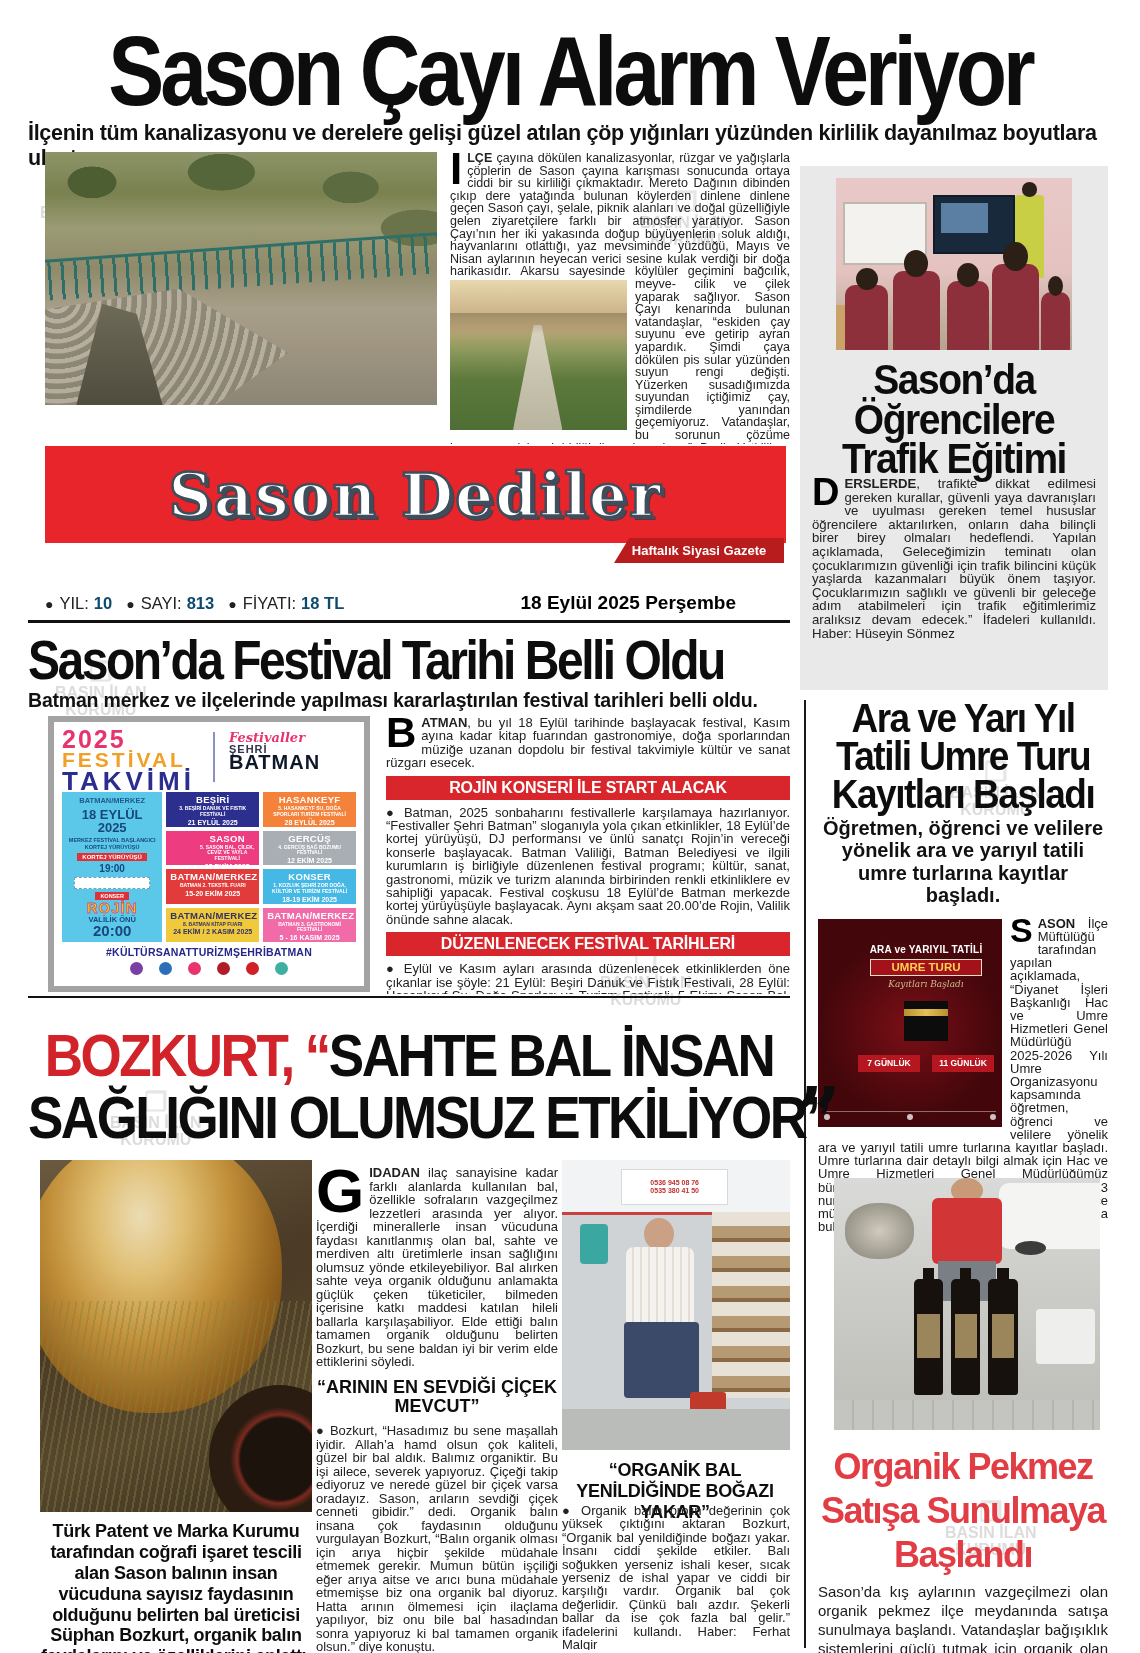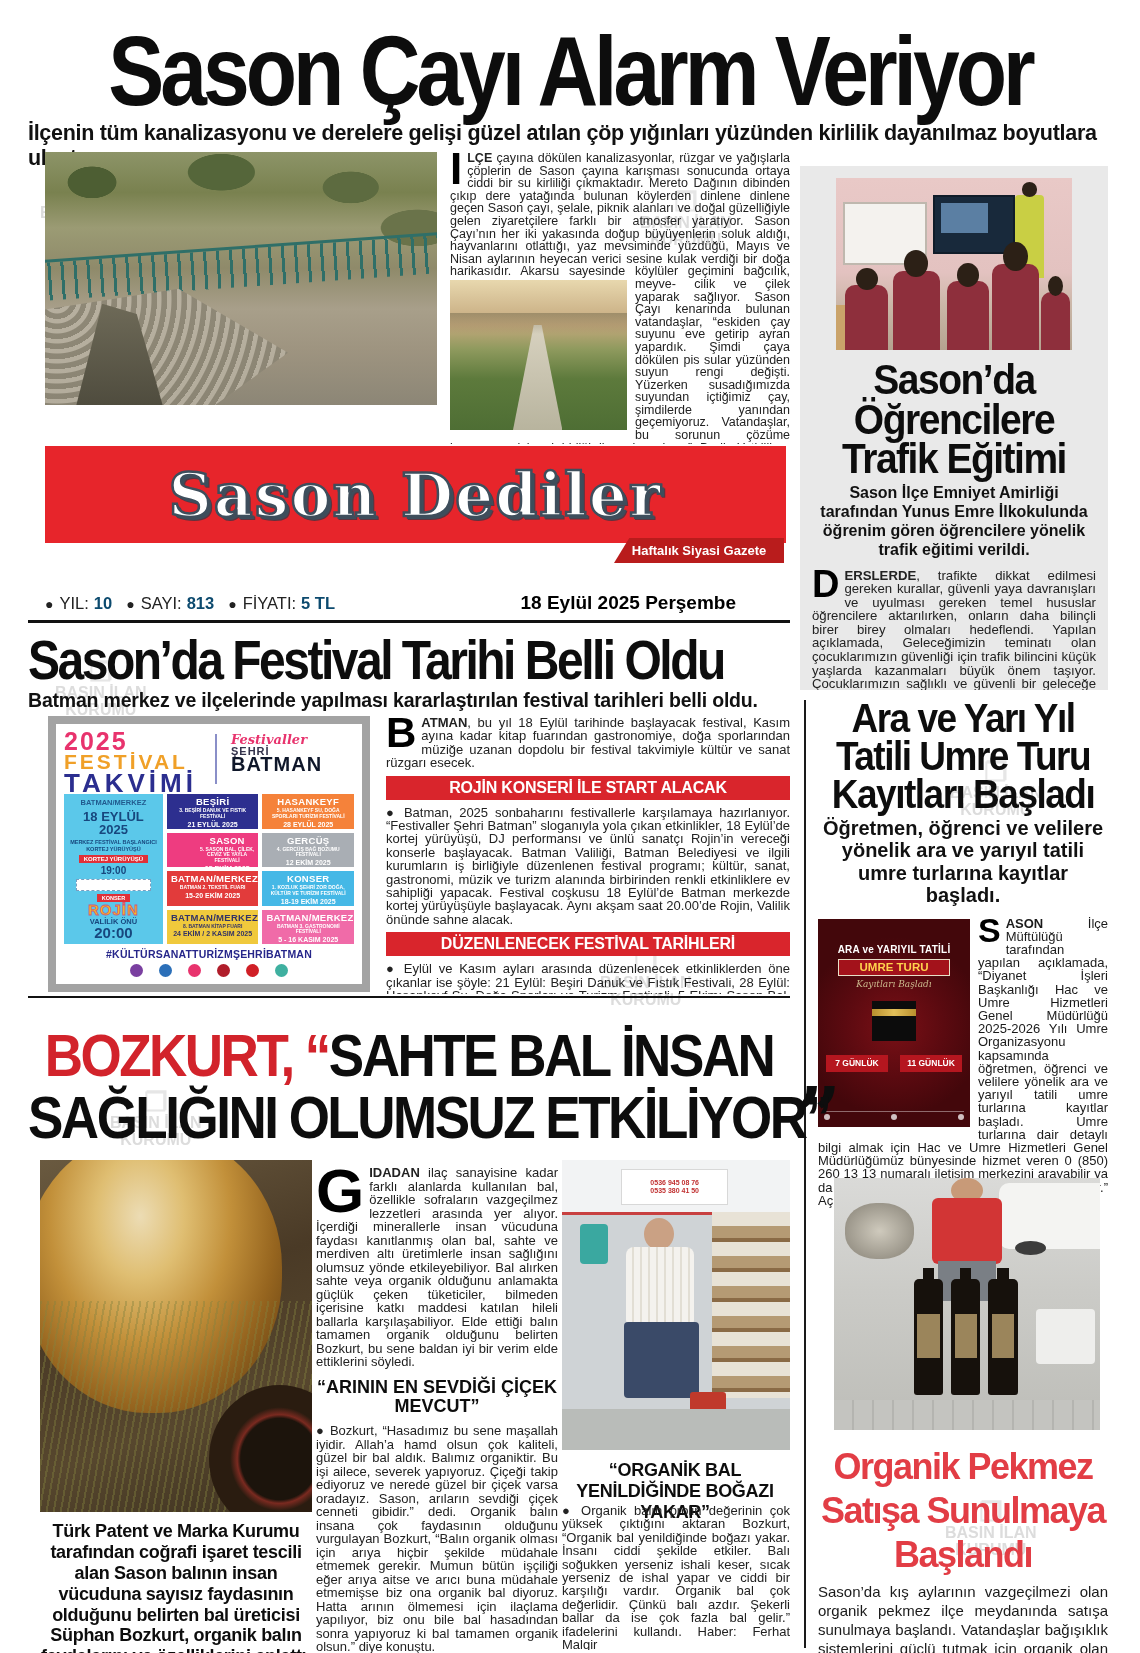--- a/index.html
+++ b/index.html
@@ -89,21 +89,21 @@
   
   .h2-main{position:absolute;left:28px;top:628px;width:762px;font-size:48px;font-weight:bold;
      letter-spacing:-2.5px;white-space:nowrap;color:#0d0d0d;transform:scaleY(1.16);transform-origin:top left;}
   .h2-sub{position:absolute;left:28px;top:689px;width:762px;font-size:19.5px;font-weight:bold;
      letter-spacing:-.2px;color:#111;}
   #fest-article{position:absolute;left:386px;top:716px;width:404px;height:278px;overflow:hidden;}
   #fest-article .body-txt{font-size:13px;line-height:13.4px;}
   .redbar{margin:6px 0;height:24px;line-height:24px;background:#d9252c;color:#fff;font-weight:bold;
      font-size:16px;text-align:center;letter-spacing:-.2px;}
   
-  #poster{position:absolute;left:48px;top:716px;width:322px;height:276px;border:8px solid #a3a3a3;
+  #poster{position:absolute;left:48px;top:716px;width:322px;height:276px;border:6px solid #a3a3a3;
      background:#fff;box-sizing:border-box;padding:6px 8px 4px;overflow:hidden;}
   .fp-head{display:flex;align-items:flex-start;height:62px;}
   .fp-year{font-size:25px;font-weight:bold;color:#e8336d;line-height:22px;letter-spacing:2px;}
   .fp-t1{font-size:21px;font-weight:bold;color:#f0a028;line-height:20px;letter-spacing:3px;}
   .fp-t2{font-size:26px;font-weight:bold;color:#2b2e8f;line-height:23px;letter-spacing:4px;}
   .fp-div{width:2px;height:50px;background:#8a8fc8;margin:4px 14px 0 18px;}
   .fp-brand{padding-top:4px;}
   .fb-script{font-family:"DejaVu Serif",serif;font-style:italic;font-weight:bold;font-size:13px;color:#e8336d;line-height:12px;}
   .fb-l1{font-size:11px;font-weight:bold;color:#33334c;line-height:11px;letter-spacing:1px;}
   .fb-l2{font-size:20px;font-weight:bold;color:#0f172a;line-height:14px;letter-spacing:1px;}
@@ -127,21 +127,21 @@
   .fp-logos{margin-top:4px;display:flex;justify-content:center;gap:16px;}
   .fp-logos i{width:13px;height:13px;border-radius:50%;display:block;}
   
   .vrule{position:absolute;left:804px;top:700px;width:2px;height:948px;background:#1a1a1a;}
   #umre-col{position:absolute;left:818px;top:700px;width:290px;}
   .umre-h{font-size:37px;line-height:35px;font-weight:bold;letter-spacing:-1.5px;text-align:center;
      color:#0d0d0d;transform:scaleY(1.08);transform-origin:top center;}
   .umre-sub{margin-top:12px;font-size:20px;font-weight:bold;line-height:1.12;text-align:center;color:#111;}
   .umre-body{margin-top:10px;font-size:13px;line-height:13.2px;text-align:justify;}
   .umre-poster{float:left;width:152px;height:208px;margin:2px 8px 3px 0;position:relative;overflow:hidden;
-     background:radial-gradient(90px 90px at 50% 52%,#7a1016 0%,#5b0a10 55%,#43070b 100%);}
+     background:radial-gradient(90px 90px at 50% 52%,#7a1016 0%,#5b0a10 55%,#43070b 100%);padding-left:32px;}
   .up-t1{margin-top:24px;text-align:center;font-size:10px;font-weight:bold;color:#fff;letter-spacing:.2px;}
   .up-t2{margin:3px auto 0;width:72%;text-align:center;font-size:11.5px;font-weight:bold;color:#ffd34d;
      background:#a3121b;border:1px solid #e8e0c8;padding:1px 0;}
   .up-t3{margin-top:2px;text-align:center;font-family:"DejaVu Serif",serif;font-style:italic;
      font-size:9px;color:#cbb98d;}
   .kaaba{position:relative;width:44px;height:40px;margin:10px auto 0;background:#0c0c0c;}
   .kaaba::before{content:"";position:absolute;left:-28px;top:-16px;width:100px;height:72px;border-radius:50%;
      background:radial-gradient(closest-side,rgba(220,200,160,.25),rgba(220,200,160,.05) 70%,transparent);z-index:-1;}
   .kaaba::after{content:"";position:absolute;left:0;top:8px;width:100%;height:7px;
      background:linear-gradient(90deg,#b98f2e,#e3c05a,#b98f2e);}
@@ -252,41 +252,40 @@
       <div class="kid k2"></div>
       <div class="kid k3"></div>
       <div class="kid k4"></div>
       <div class="kid k5"></div>
     </div>
     <div class="traffic-h">
       <div>Sason’da</div>
       <div>Öğrencilere</div>
       <div>Trafik Eğitimi</div>
     </div>
-    <div class="traffic-sub">Sason İlçe Emniyet Amirliği tarafından Yunus Emre İlkokulunda öğrenim gören öğrencilere yönelik trafik eğitimi verildi.</div>
     <div class="traffic-body">
       <span class="dc dc-d">D</span><span class="lw">ERSLERDE</span><span>, trafikte dikkat edilmesi gereken kurallar, güvenli yaya davranışları ve uyulması gereken temel hususlar öğrencilere aktarılırken, onların daha bilinçli birer birey olmaları hedeflendi. Yapılan açıklamada, Geleceğimizin teminatı olan çocuklarımızın güvenliği için trafik bilincini küçük yaşlarda kazanmaları büyük önem taşıyor. Çocuklarımızın sağlıklı ve güvenli bir geleceğe adım atabilmeleri için trafik eğitimlerimiz aralıksız devam edecek.” İfadeleri kullanıldı. Haber: Hüseyin Sönmez</span>
     </div>
   </div>
 
   <div id="masthead">
     <div class="logo">Sason Dediler</div>
     <div id="masthead-badge">Haftalık Siyasi Gazete</div>
   </div>
 
   <div id="meta-row">
     <span class="blt">●</span>
     <span class="lab">YIL:</span>
     <span class="val">10</span>
     <span class="blt">●</span>
     <span class="lab">SAYI:</span>
     <span class="val">813</span>
     <span class="blt">●</span>
     <span class="lab">FİYATI:</span>
-    <span class="val">5 TL</span>
+    <span class="val">18 TL</span>
     <span class="date">18 Eylül 2025 Perşembe</span>
   </div>
 
   <div class="rule" style="left:28px;top:620px;width:762px;height:3px;"></div>
 
   <div class="h2-main">Sason’da Festival Tarihi Belli Oldu</div>
   <div class="h2-sub">Batman merkez ve ilçelerinde yapılması kararlaştırılan festival tarihleri belli oldu.</div>
 
   <div id="poster">
     <div class="fp-head">

